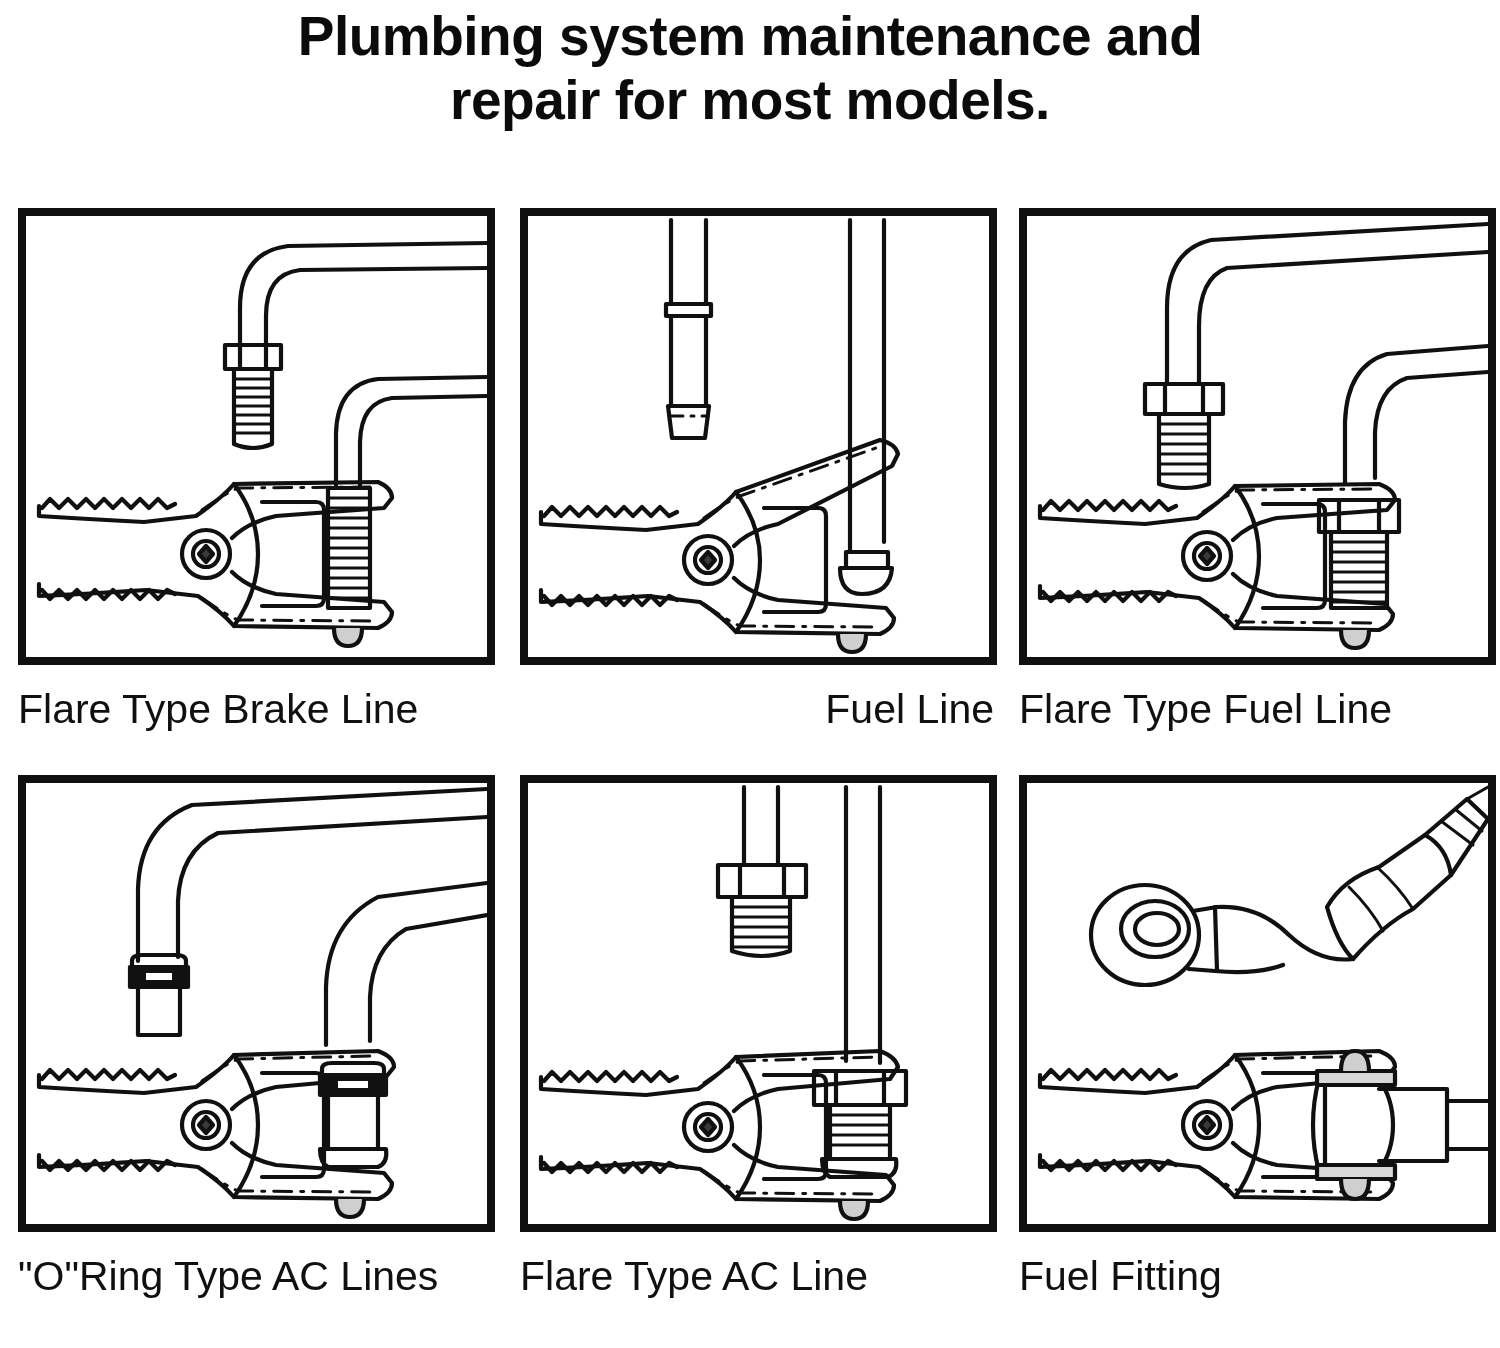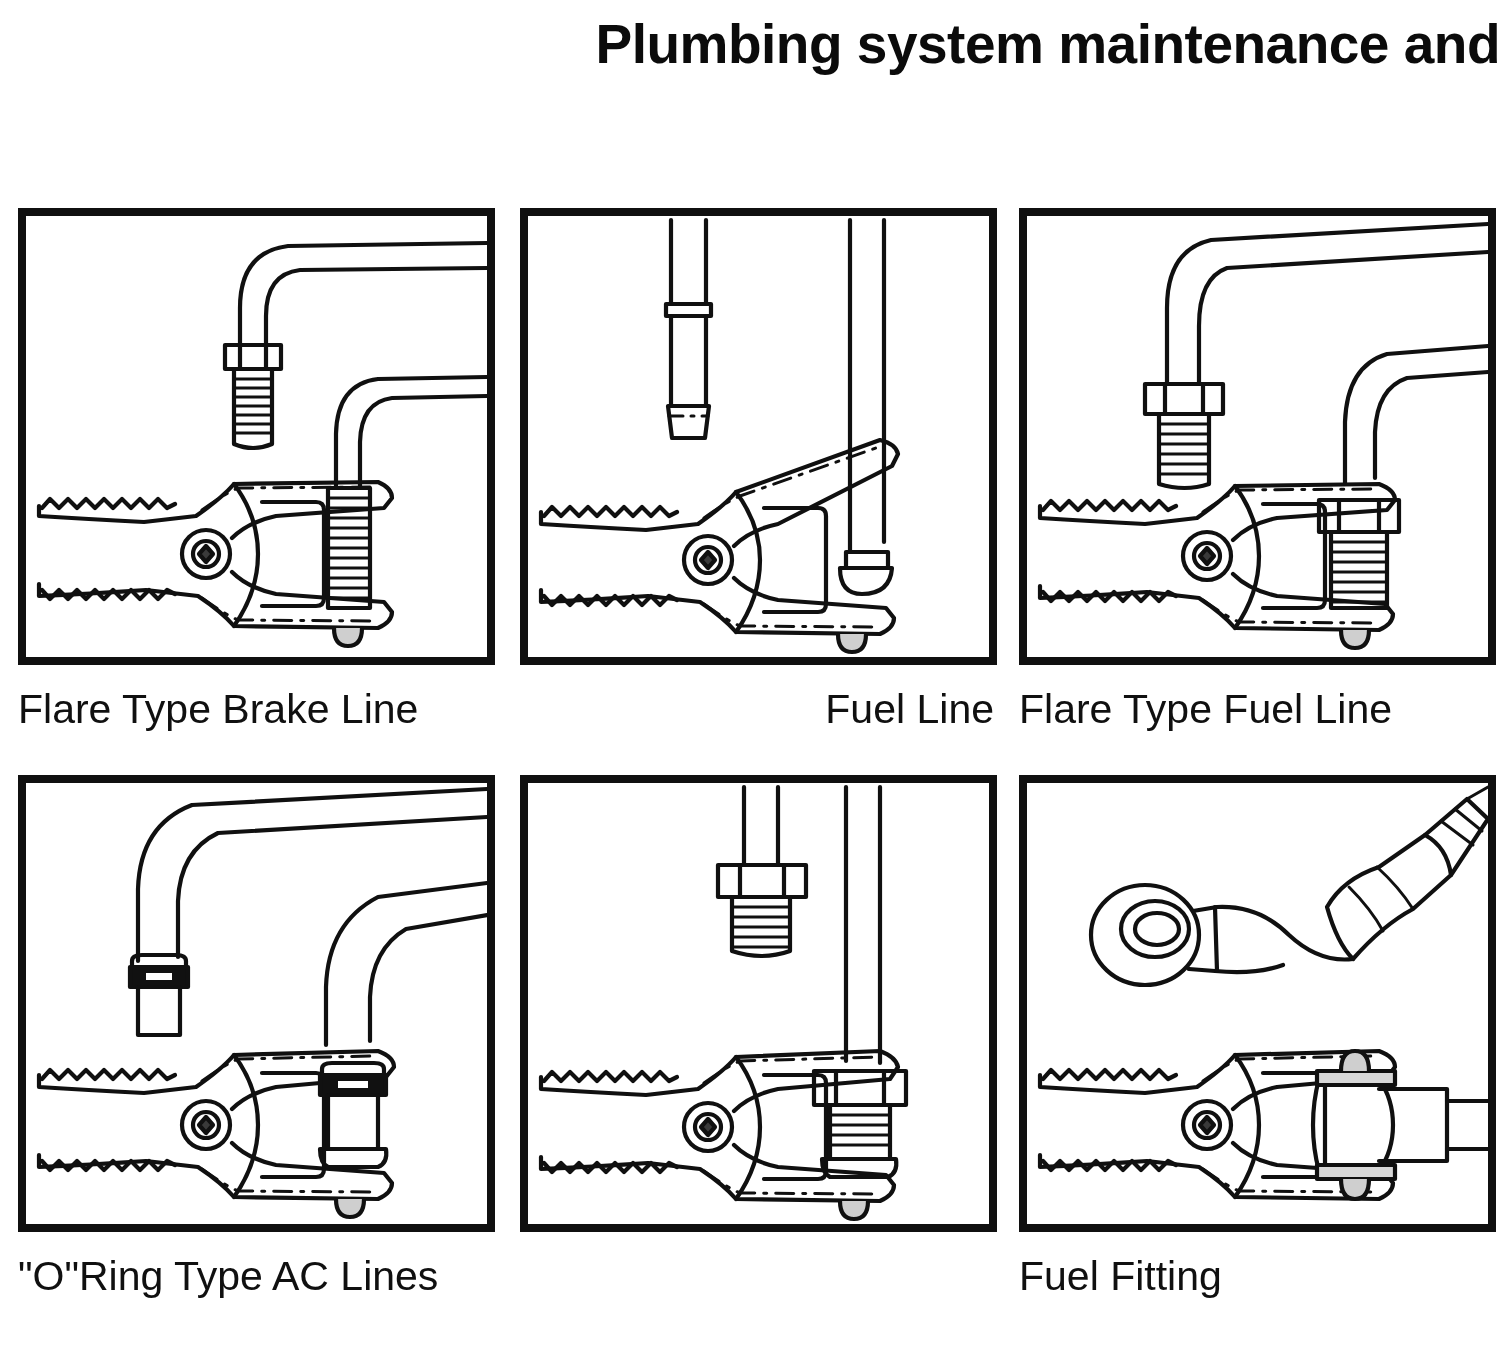--- a/index.html
+++ b/index.html
@@ -12,22 +12,22 @@
     height: 1348px;
     font-family: "Liberation Sans", sans-serif;
     color: #0a0a0a;
     overflow: hidden;
     position: relative;
   }
 
   
   .title-block {
     width: 1500px;
-    padding-top: 12px;
-    text-align: right;
+    padding-top: 4px;
+    text-align: center;
   }
   .title-line {
     font-size: 55px;
     font-weight: bold;
     line-height: 64px;
     letter-spacing: -0.5px;
     color: #0b0b0b;
   }
 
   
@@ -73,20 +73,21 @@
   .cap-center { text-align: right; }
   .cap-left   { text-align: left; }
 
   .row-2 { margin-top: 40px; }
 </style>
 </head>
 <body>
 
 <div class="title-block">
   <div class="title-line">Plumbing system maintenance and</div>
+  <div class="title-line">repair for most models.</div>
 </div>
 
 <div class="grid">
 
   <div class="row row-1">
 
     <div class="cell c1">
       <div class="panel">
         <svg viewBox="0 0 461 441">
           <g fill="none" stroke="#101010" stroke-width="4.2" stroke-linecap="round" stroke-linejoin="round">
@@ -358,20 +359,21 @@
               <path d="M302 332 L362 332"></path>
                 <path d="M302 342 L362 342"></path>
               <path d="M302 352 L362 352"></path>
                 <path d="M302 362 L362 362"></path>
             </g>
             <path d="M294 376 L368 376 Q370 390 360 394 L302 394 Q294 390 294 376 Z"></path>
             <path d="M312 418 Q312 436 326 436 Q340 436 340 418" fill="#cfcfcf"></path>
           </g>
         </svg>
       </div>
+      <div class="caption cap-left">Flare Type AC Line</div>
     </div>
 
     <div class="cell c3">
       <div class="panel">
         <svg viewBox="0 0 461 441">
           <g fill="none" stroke="#101010" stroke-width="4.2" stroke-linecap="round" stroke-linejoin="round">
 
             <ellipse cx="118" cy="152" rx="54" ry="50"></ellipse>
             <ellipse cx="128" cy="146" rx="34" ry="28"></ellipse>
             <ellipse cx="130" cy="146" rx="22" ry="16"></ellipse>

